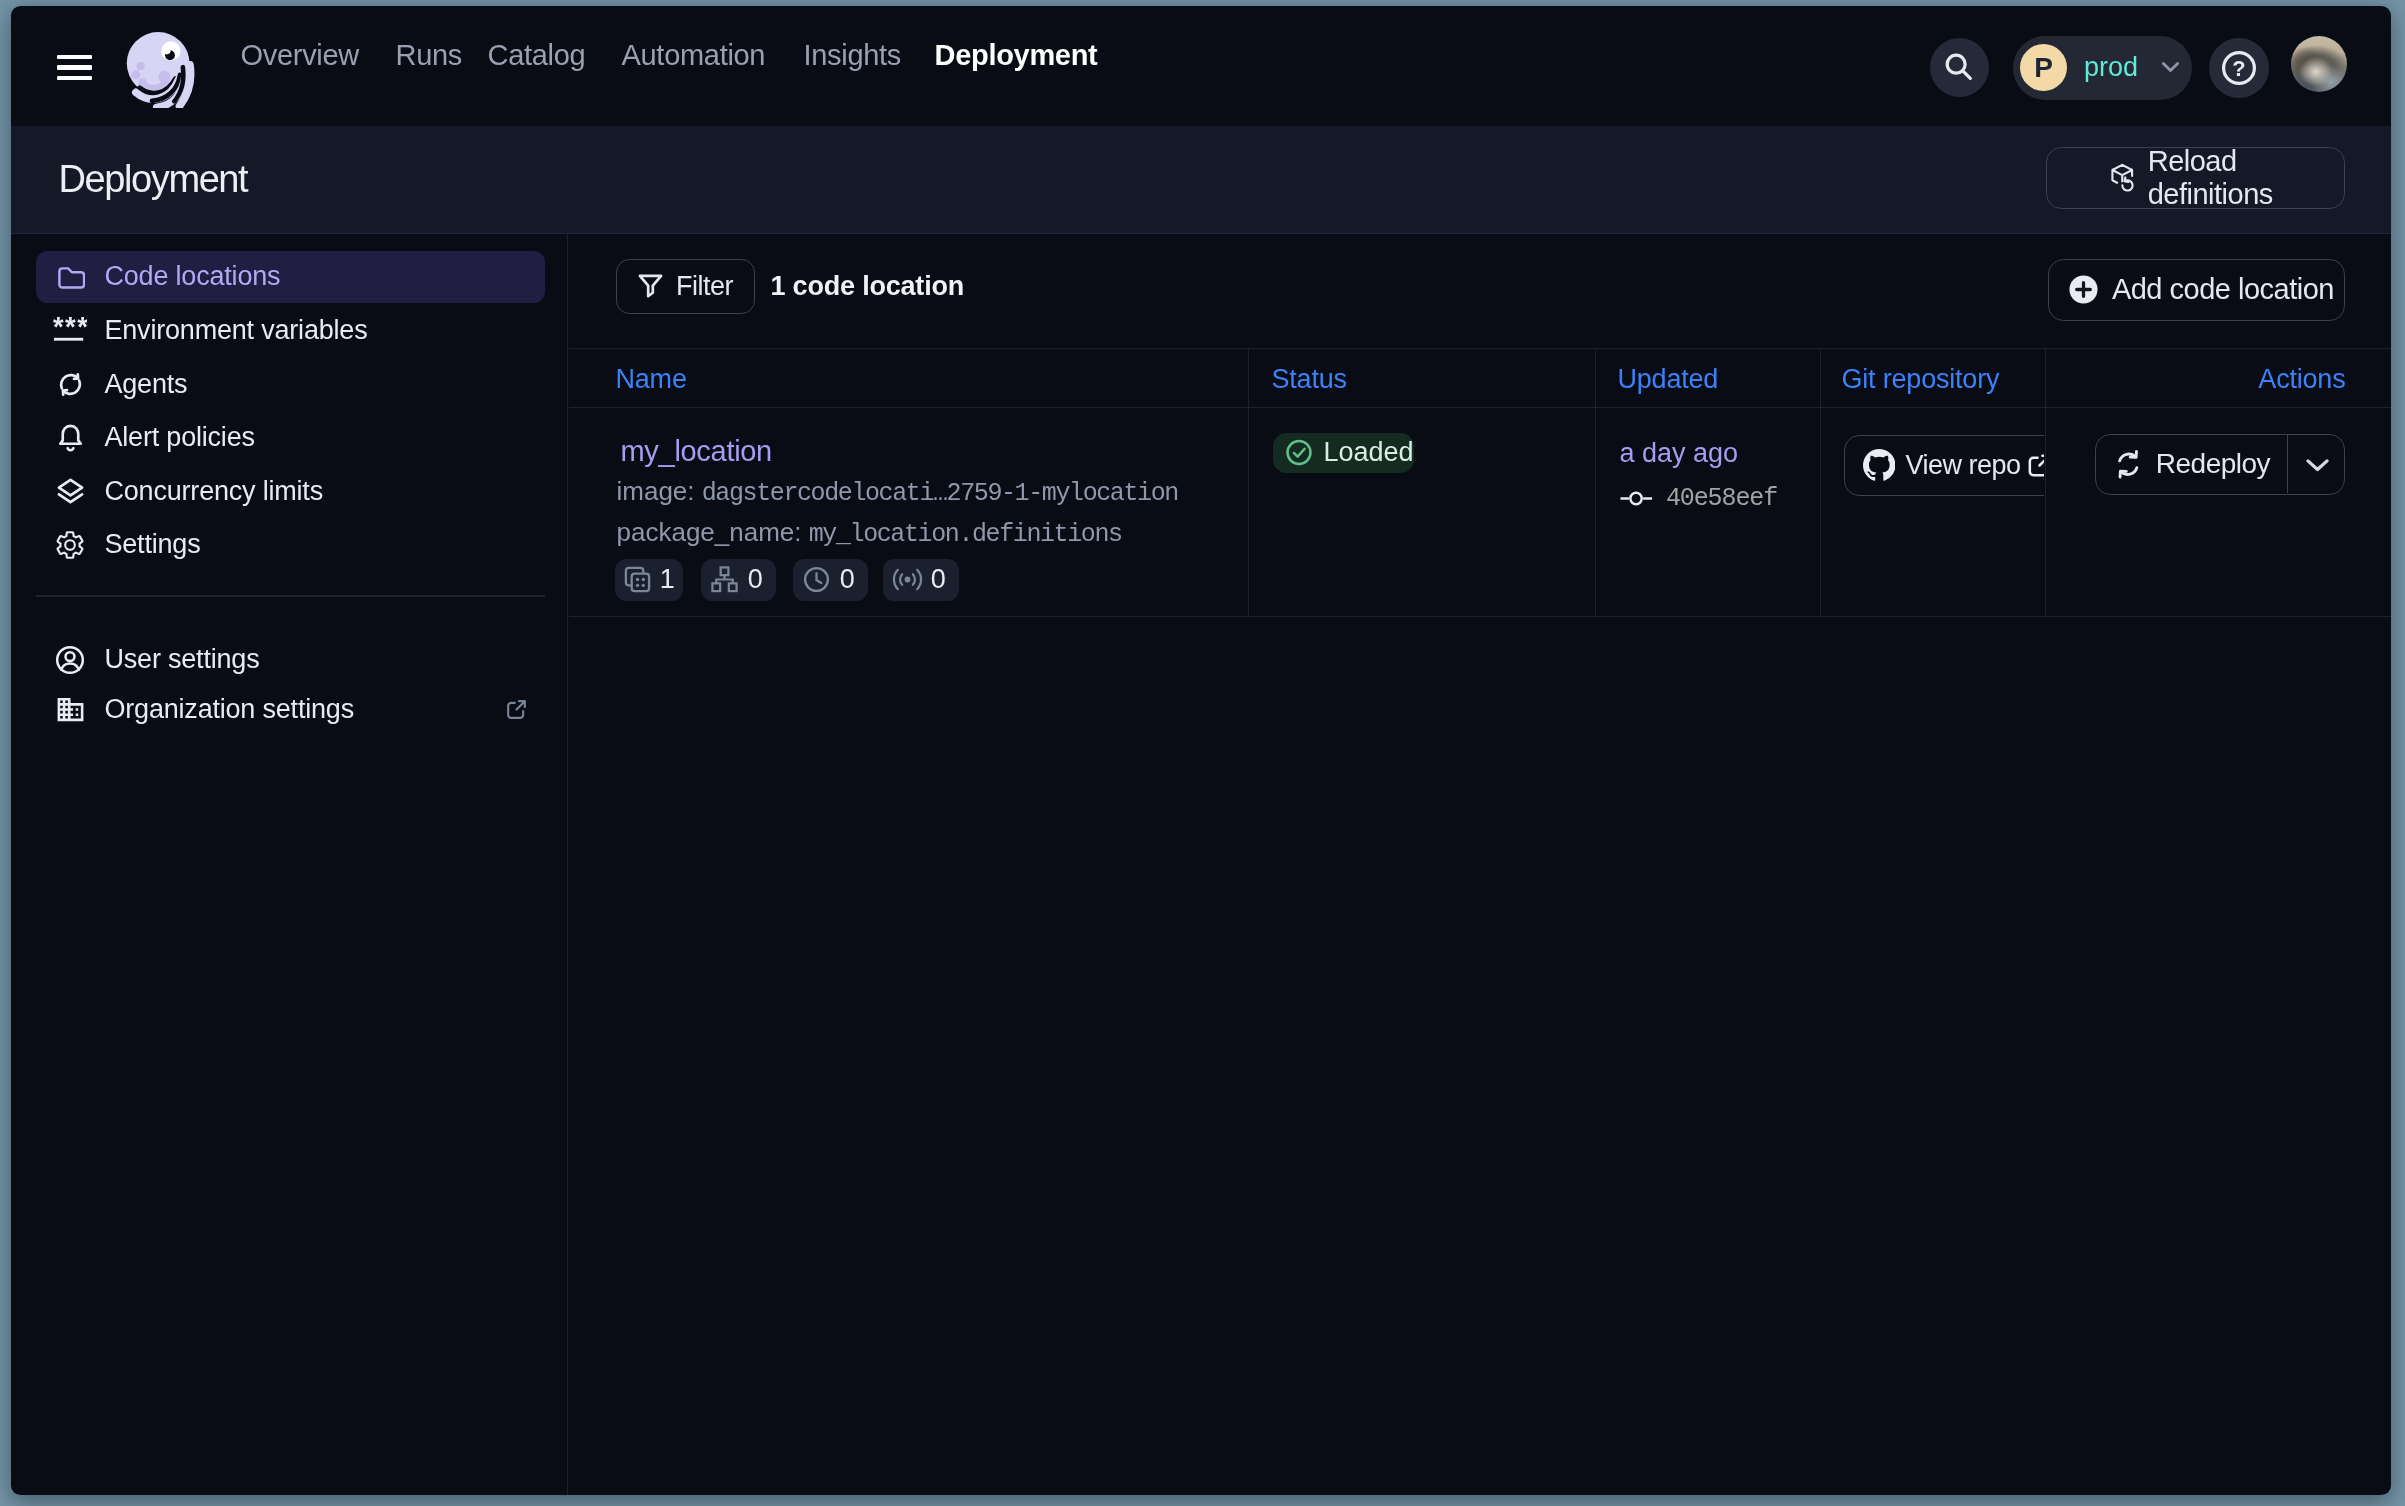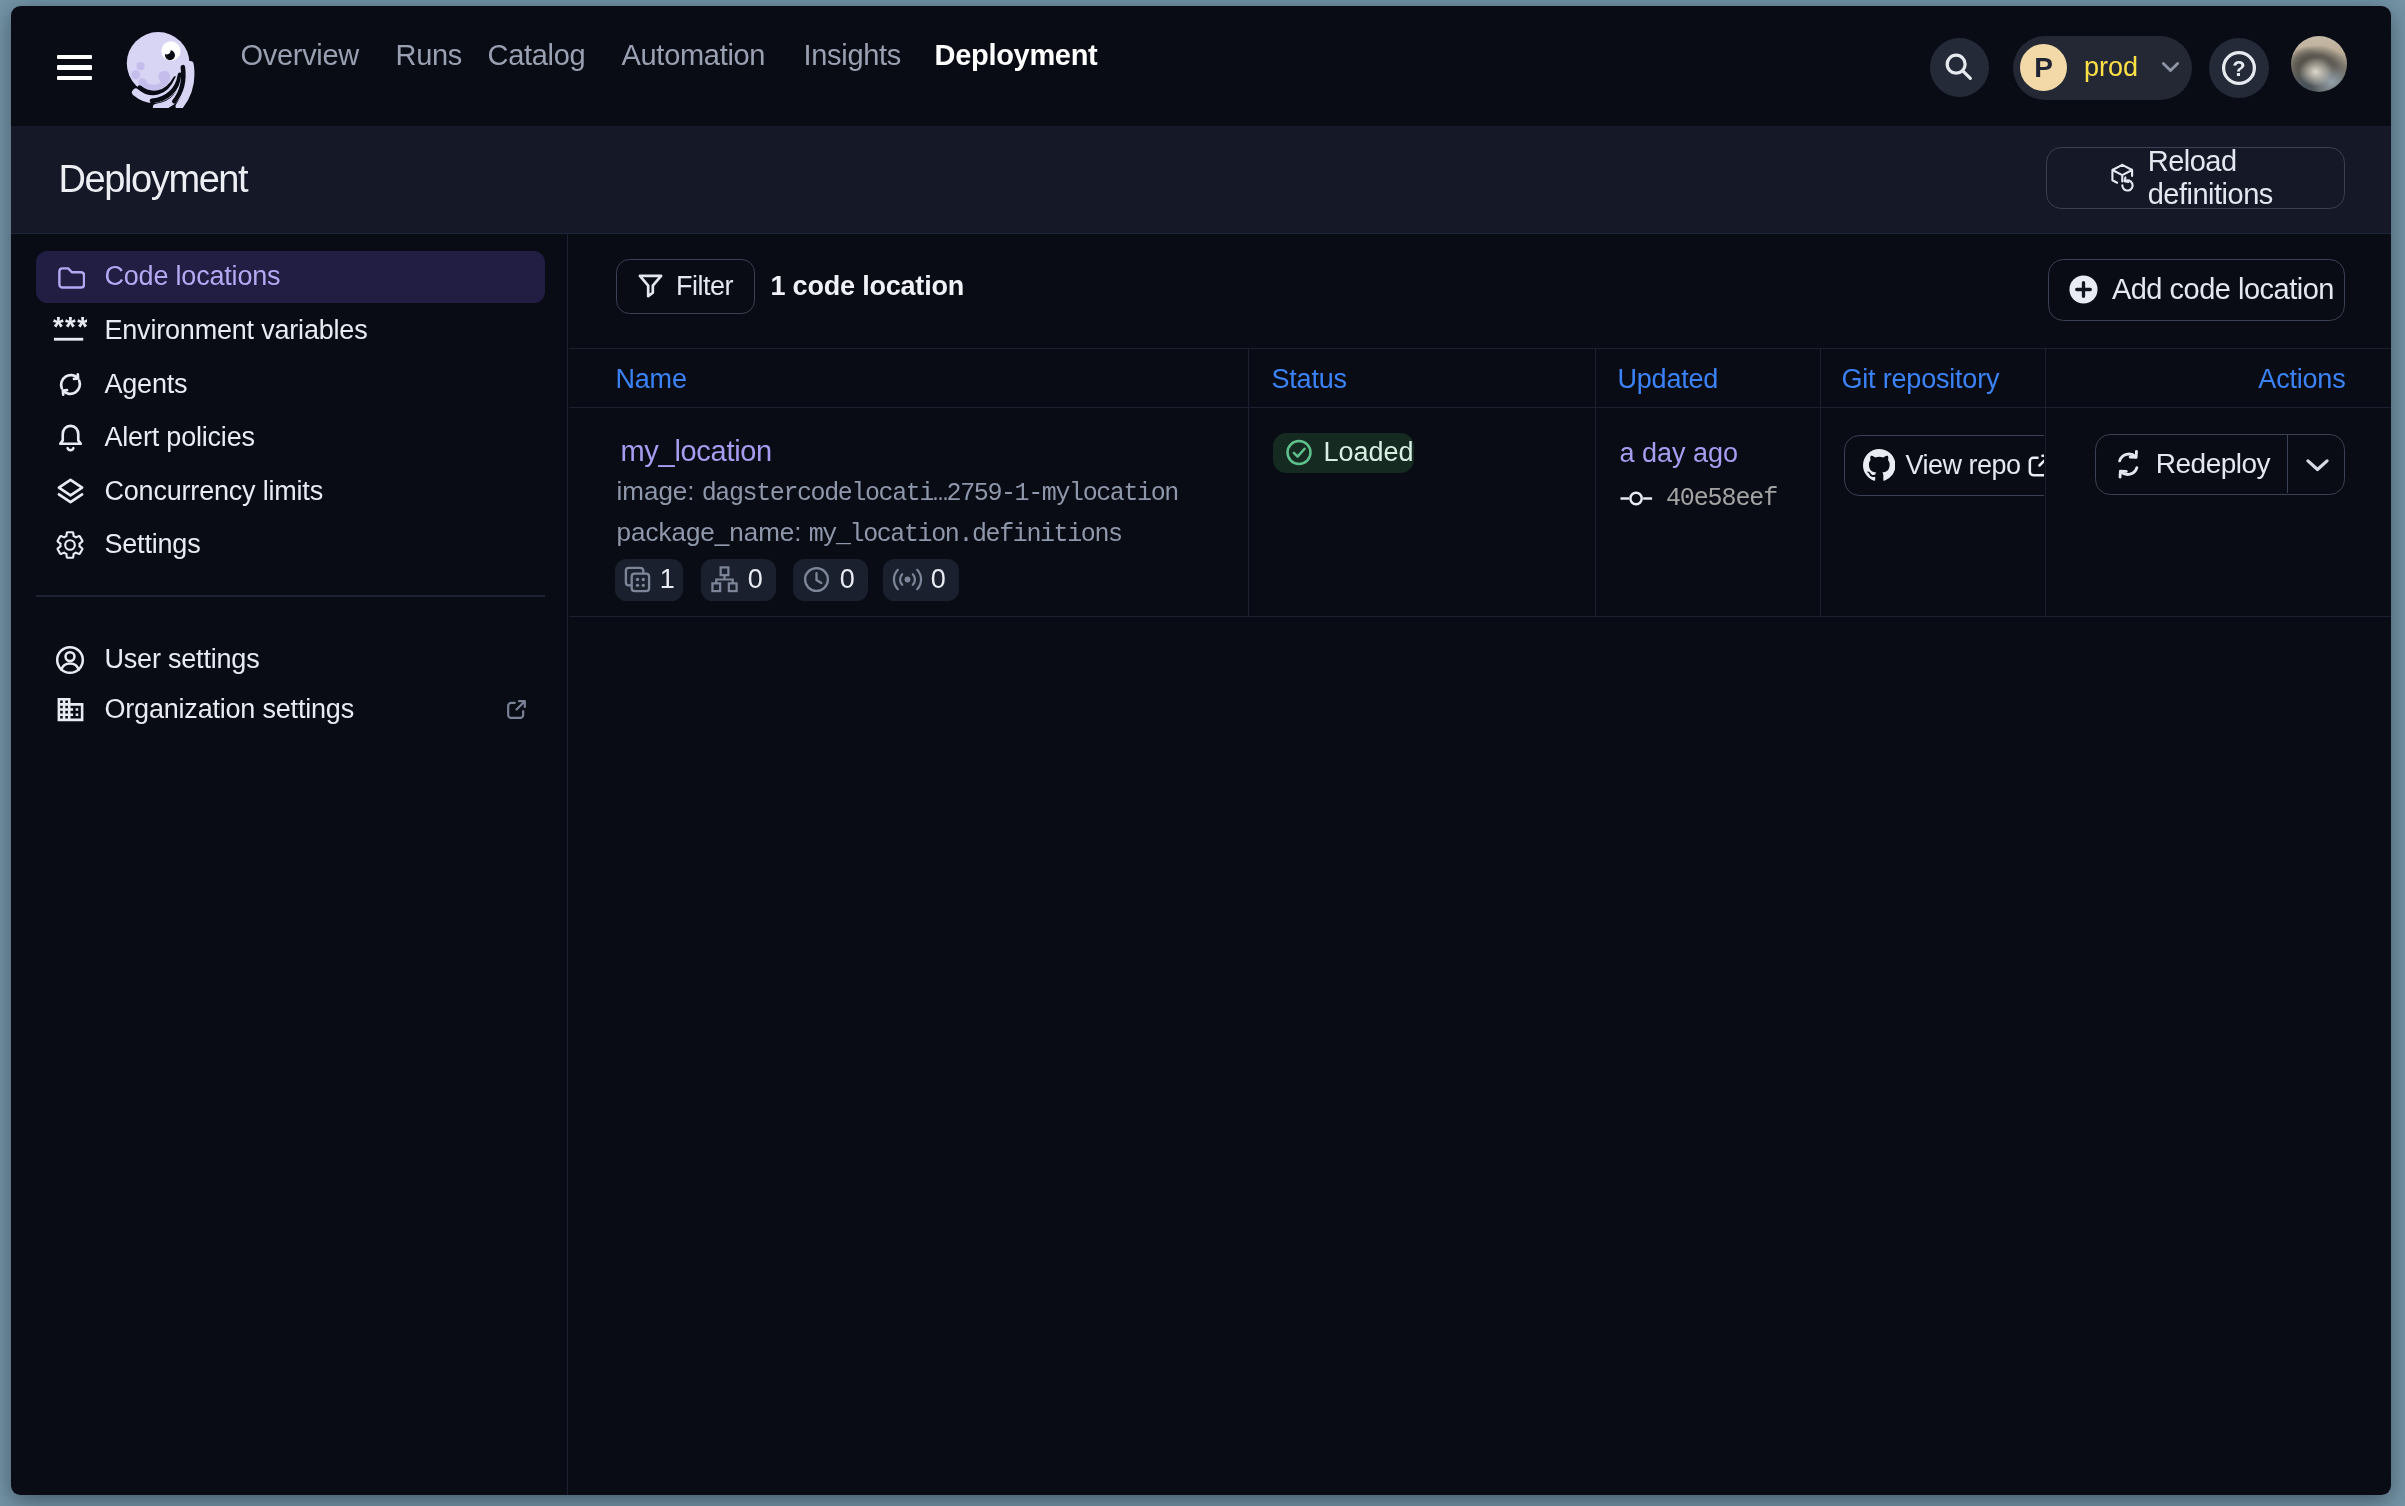--- a/index.html
+++ b/index.html
@@ -17,21 +17,21 @@
   .navlink { top:0; height:100px; display:flex; align-items:center;
     font-size:29px; letter-spacing:-0.3px; color:#99a0b1; font-weight:500; }
   .navlink.active { color:#ffffff; font-weight:700; }
   .iconcirc { border-radius:50%; background:#242a37; display:flex;
     align-items:center; justify-content:center; }
   .prodpill { left:2002px; top:30px; width:179px; height:64px; border-radius:32.5px;
     background:#232834; display:flex; align-items:center; }
   .pcirc { width:47px; height:47px; border-radius:50%; background:#f4d9a8;
     margin-left:7.6px; display:flex; align-items:center; justify-content:center;
     color:#1e2433; font-size:28px; font-weight:700; }
-  .prodtxt { color:#fde047; font-size:27px; font-weight:500; margin-left:17px; }
+  .prodtxt { color:#5eead4; font-size:27px; font-weight:500; margin-left:17px; }
   .avatar { left:2280px; top:30px; width:56px; height:56px; border-radius:50%;
     background:
       radial-gradient(30% 26% at 44% 64%, #ded8cb 0%, rgba(222,216,203,0) 100%),
       radial-gradient(34% 30% at 26% 48%, #55514a 0%, rgba(85,81,74,0) 100%),
       radial-gradient(36% 30% at 72% 82%, #93a2ab 0%, rgba(147,162,171,0) 100%),
       radial-gradient(52% 42% at 24% 90%, #47525c 0%, rgba(71,82,92,0) 80%),
       radial-gradient(58% 46% at 46% 62%, #6e6a62 0%, #605d56 60%, rgba(96,93,86,0) 100%),
       linear-gradient(176deg, #c7bcaa 0%, #bcae99 32%, #8f8a80 55%, #6b6a66 78%, #5d636a 100%); }
 
   

